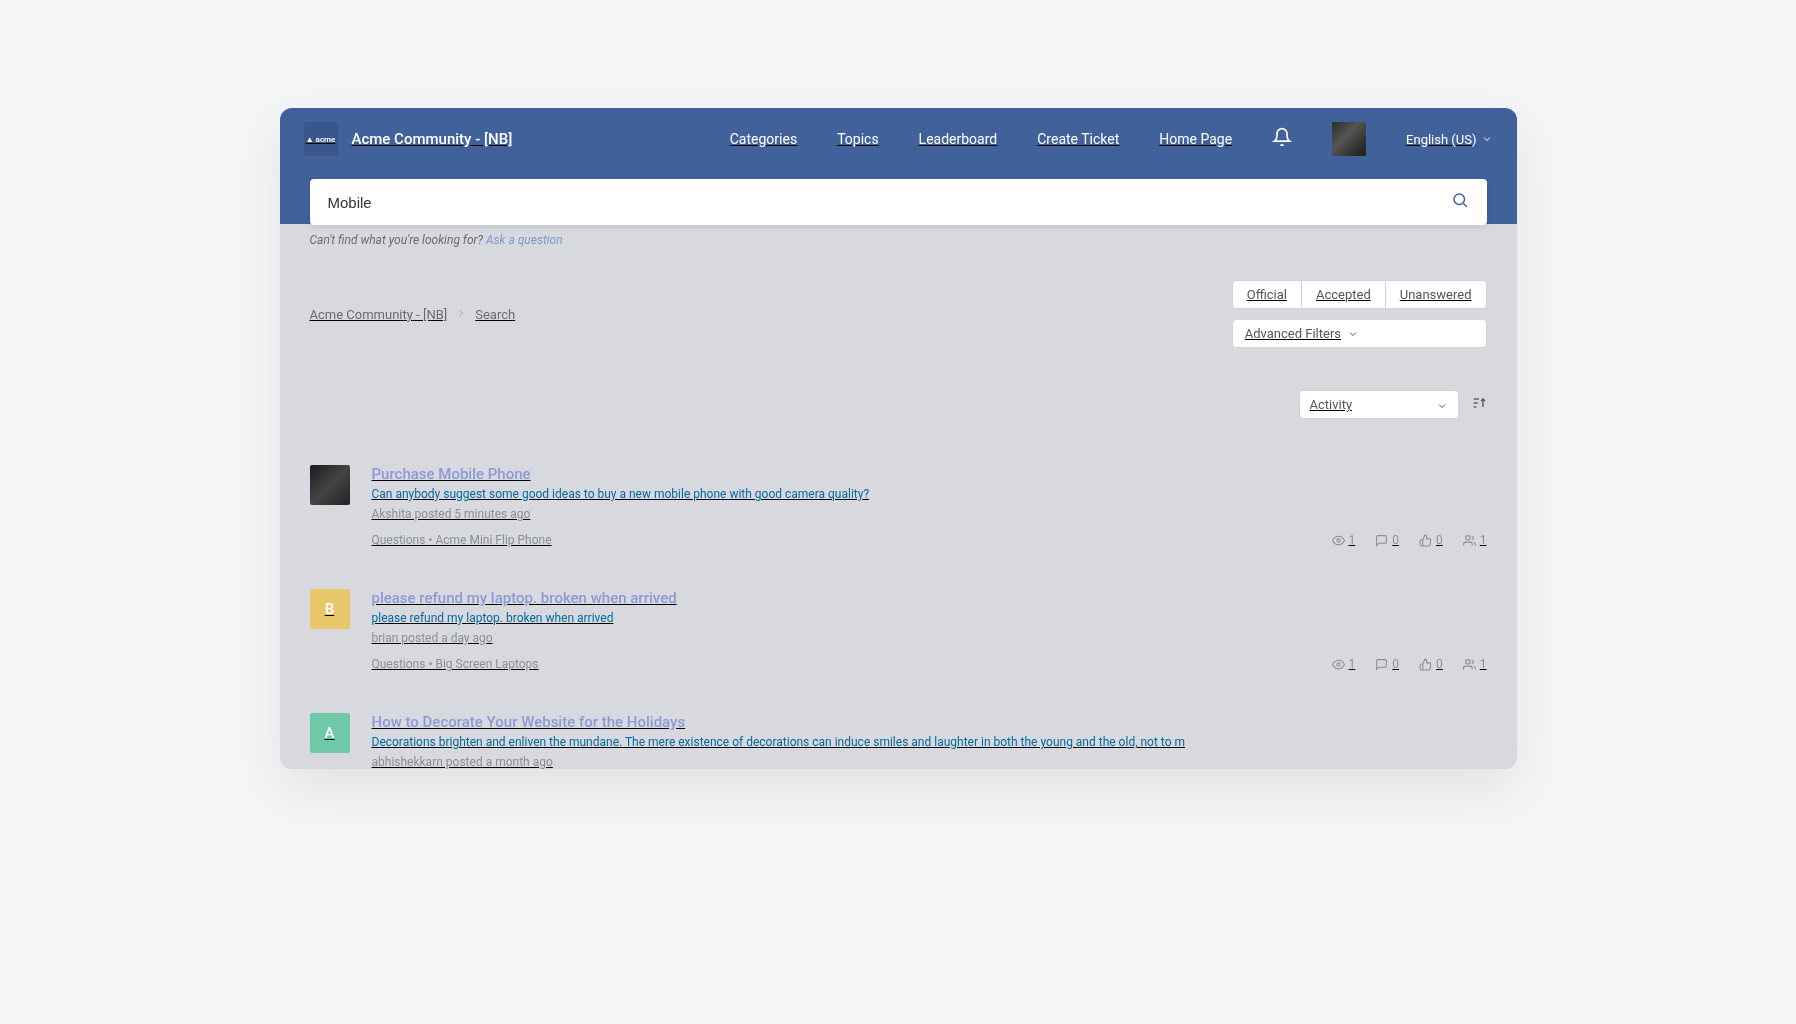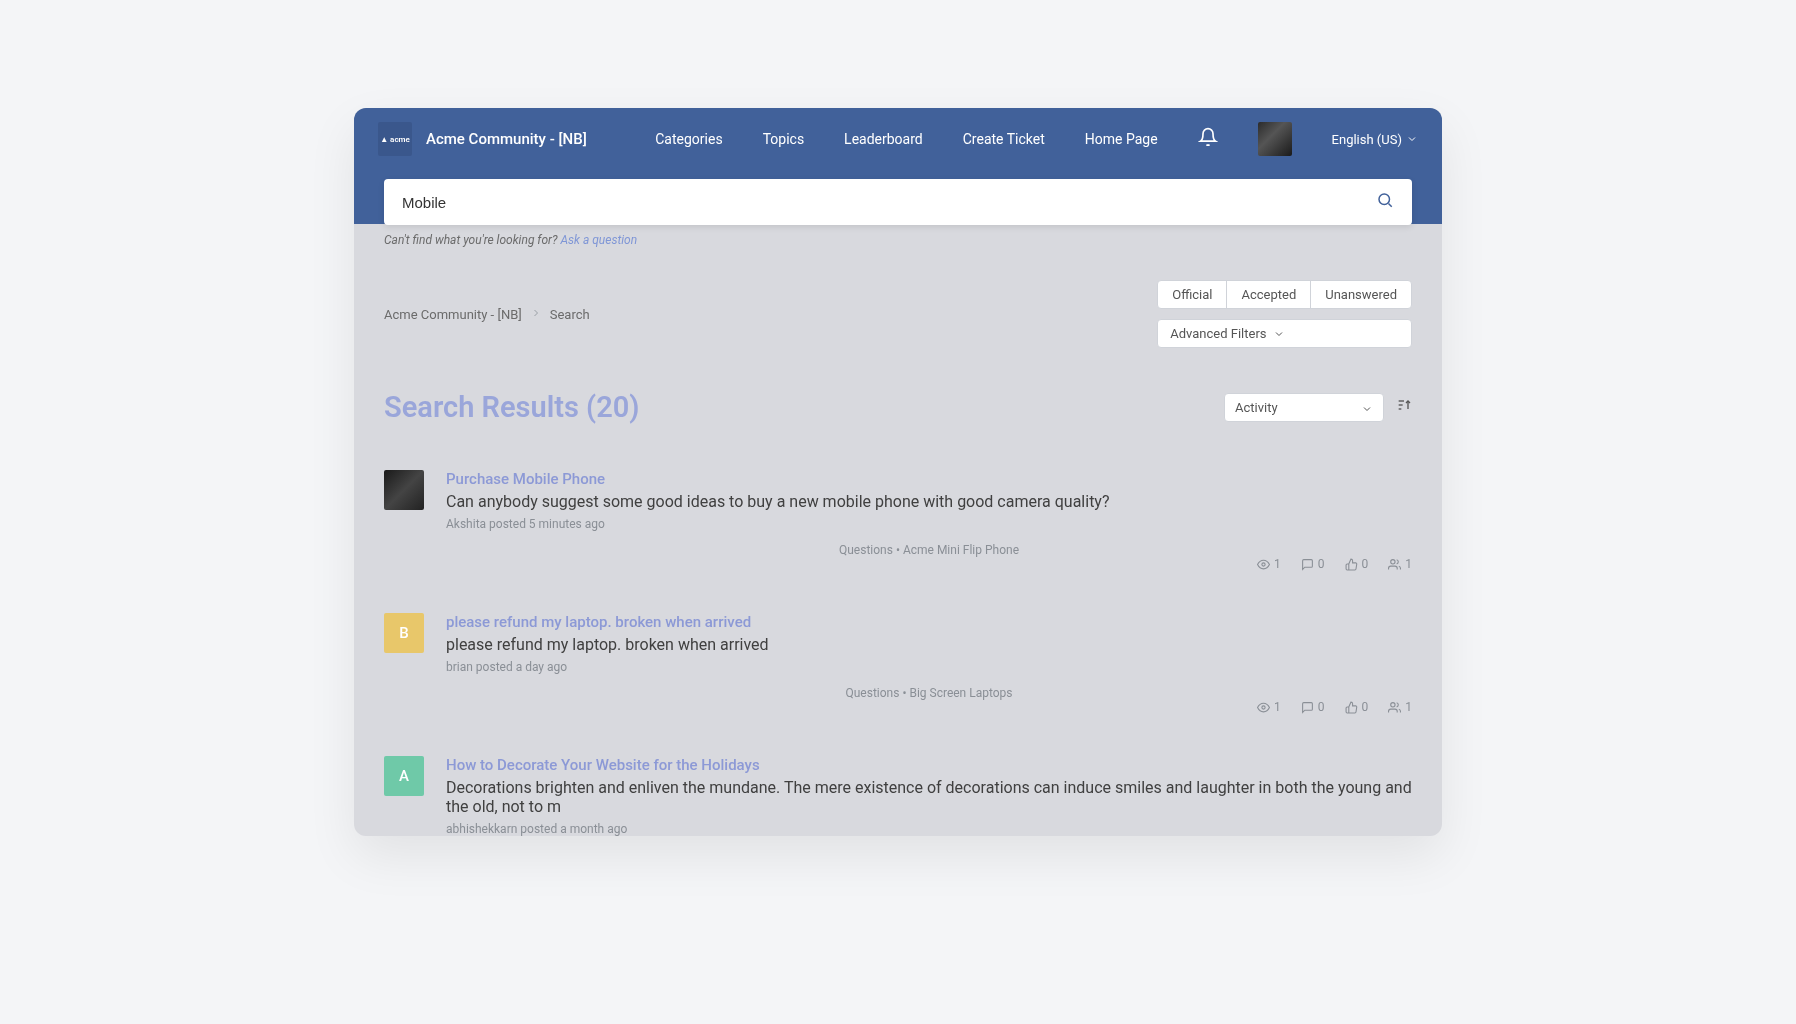--- a/index.html
+++ b/index.html
@@ -4,26 +4,27 @@
 <style>
   * { box-sizing: border-box; margin: 0; padding: 0; }
   body {
     font-family: -apple-system, BlinkMacSystemFont, "Segoe UI", Roboto, Helvetica, Arial, sans-serif;
     background: #f4f5f7;
     width: 1796px;
     height: 1024px;
     overflow: hidden;
   }
   .app-frame {
-    width: 1088px;
+    width: 1237px;
     margin: 108px auto 0;
     background: #d8d9de;
     border-radius: 12px;
     box-shadow: 0 20px 50px rgba(0,0,0,0.08);
     overflow: hidden;
+    text-decoration: underline;
   }
   .header {
     background: #41619a;
     color: #fff;
     height: 116px;
     position: relative;
   }
   .header-bar {
     display: flex;
     align-items: center;
@@ -115,23 +116,23 @@
     display: flex; gap: 22px; margin-bottom: 42px;
   }
   .r-avatar {
     width: 40px; height: 40px; border-radius: 2px; flex-shrink: 0;
     display: flex; align-items: center; justify-content: center;
     color: #fff; font-size: 15px; font-weight: 500;
   }
   .r-avatar.img { background: linear-gradient(135deg,#1a1a1a 0%, #444 50%, #222 100%); }
   .r-body { flex: 1; }
   .r-title { font-size: 15px; font-weight: 500; color: #8c99d6; cursor: pointer; }
-  .r-snippet { font-size: 16px; color: #404040; margin-top: 4px; }
+  .r-snippet { font-size: 12px; color: #0369a1; margin-top: 4px; }
   .r-meta { font-size: 12px; color: #8a8f96; margin-top: 6px; }
-  .r-foot { display: flex; align-items: center; margin-top: 12px; flex-direction: column; }
+  .r-foot { display: flex; align-items: center; margin-top: 12px; }
   .r-cat { font-size: 12px; color: #8a8f96; }
   .r-stats { margin-left: auto; display: flex; gap: 20px; font-size: 12px; color: #8a8f96; }
   .stat { display: flex; align-items: center; gap: 4px; }
   .stat svg { width: 13px; height: 13px; }
 </style>
 </head>
 <body>
 
 <div class="app-frame">
 
@@ -197,21 +198,20 @@
         <div class="adv-btn">
           <span>Advanced Filters</span>
           <svg width="12" height="12" viewBox="0 0 24 24" fill="none" stroke="currentColor" stroke-width="2">
               <polyline points="6 9 12 15 18 9"></polyline>
             </svg>
         </div>
       </div>
     </div>
 
     <div class="title-row">
-      <div class="page-title">Search Results (20)</div>
       <div class="sort-area">
         <div class="sort-select">
           <span>Activity</span>
           <svg width="12" height="12" viewBox="0 0 24 24" fill="none" stroke="currentColor" stroke-width="2">
               <polyline points="6 9 12 15 18 9"></polyline>
             </svg>
         </div>
         <span class="sort-dir">
           <svg width="16" height="16" viewBox="0 0 24 24" fill="none" stroke="currentColor" stroke-width="2">
               <line x1="4" y1="6" x2="12" y2="6"></line>

